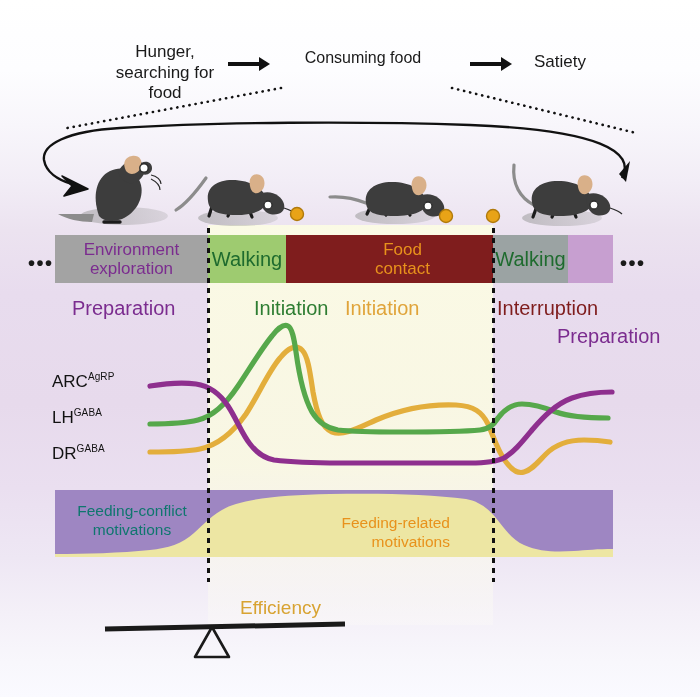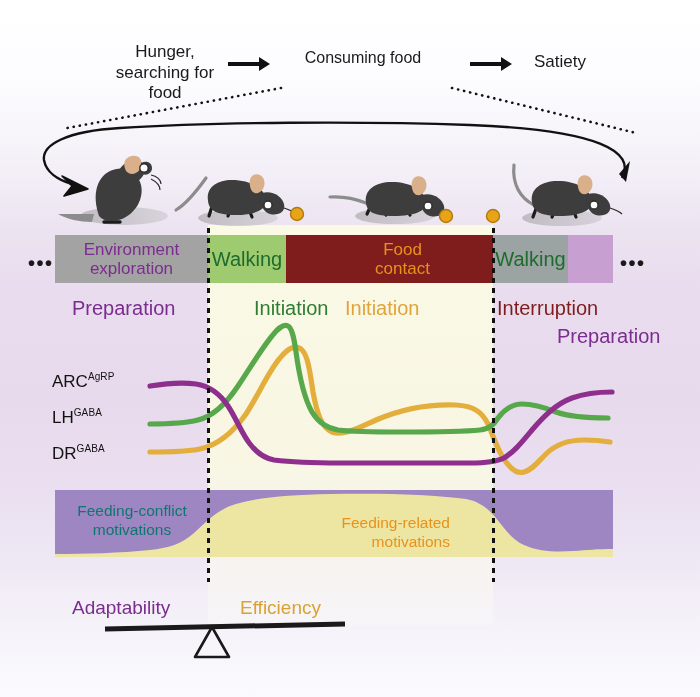--- a/index.html
+++ b/index.html
@@ -284,21 +284,20 @@
   <div class="motlab" style="left:280px;top:514px;width:170px;color:#E8921C;text-align:right;">
     <div>Feeding-related</div>
     <div>motivations</div>
   </div>
 
   <svg class="layer" viewBox="0 0 700 697">
     <line x1="208.5" y1="228" x2="208.5" y2="582" stroke="#111" stroke-width="3" stroke-dasharray="5 5"></line>
     <line x1="493.5" y1="228" x2="493.5" y2="582" stroke="#111" stroke-width="3" stroke-dasharray="5 5"></line>
   </svg>
 
-  <div class="ballab" style="left:72px;top:597px;color:#7B2C8F;">Adaptability</div>
   <div class="ballab" style="left:240px;top:597px;color:#D8A332;">Efficiency</div>
 
   <svg class="layer" viewBox="0 0 700 697">
     <line x1="105" y1="629" x2="345" y2="624" stroke="#1a1a1a" stroke-width="5" stroke-linecap="butt"></line>
     <polygon points="212,627 229,657 195,657" fill="none" stroke="#1a1a1a" stroke-width="2.6" stroke-linejoin="round"></polygon>
   </svg>
 
 </div>
 
 </body></html>

